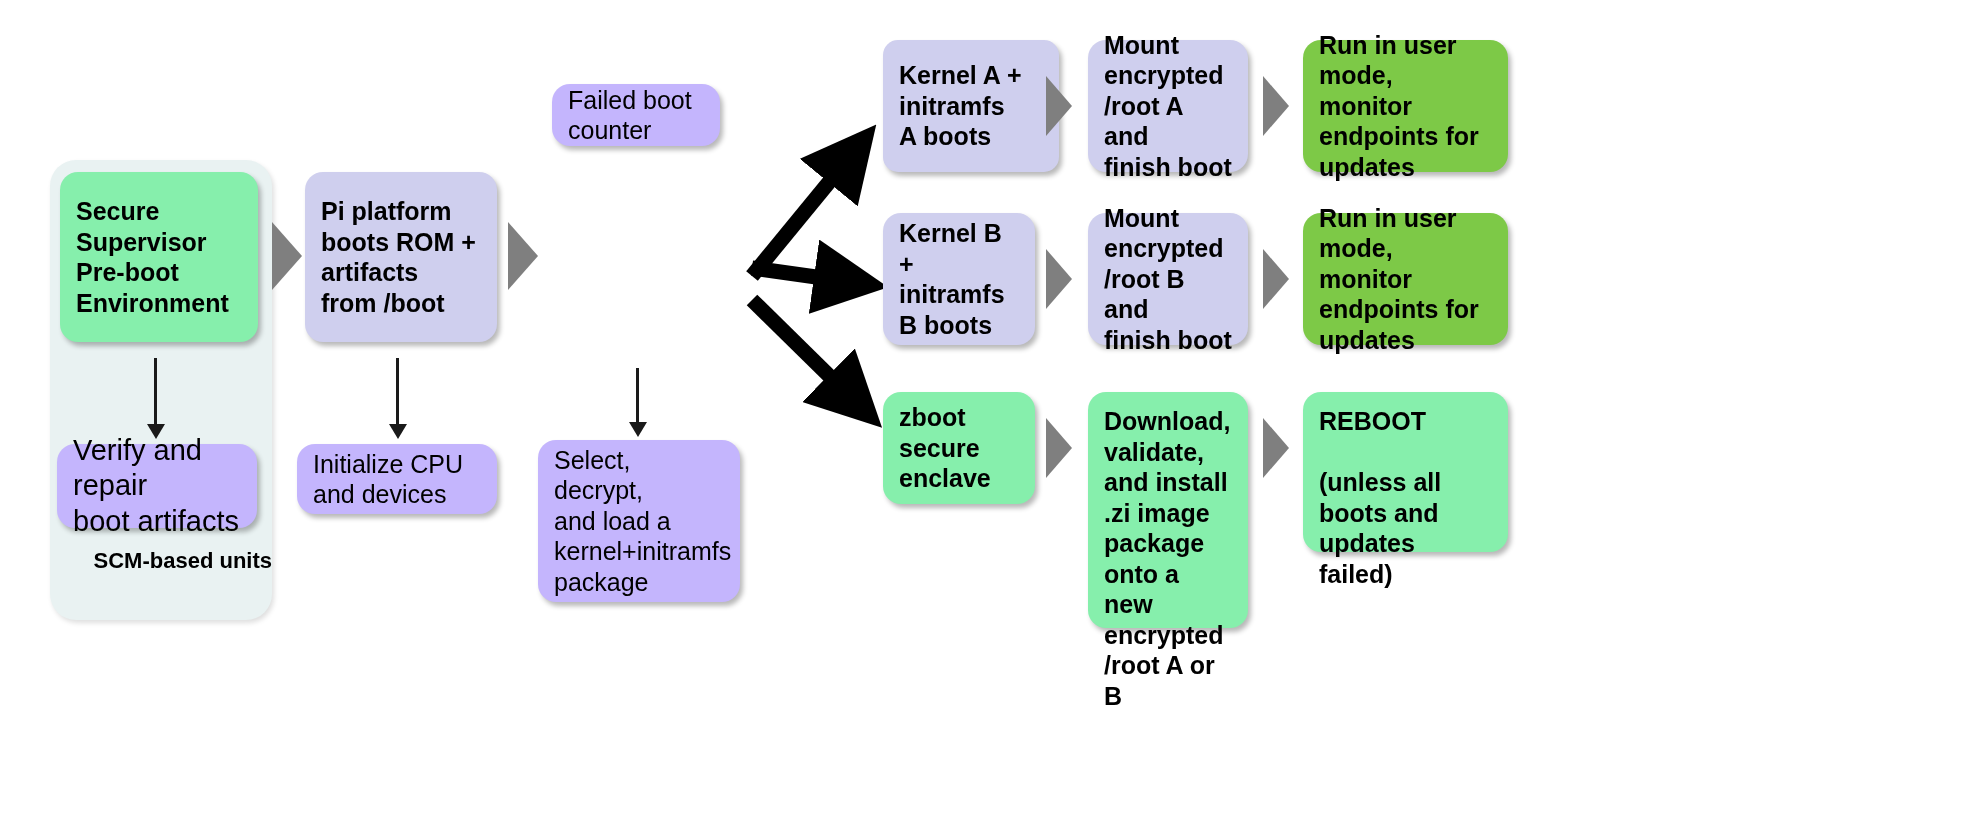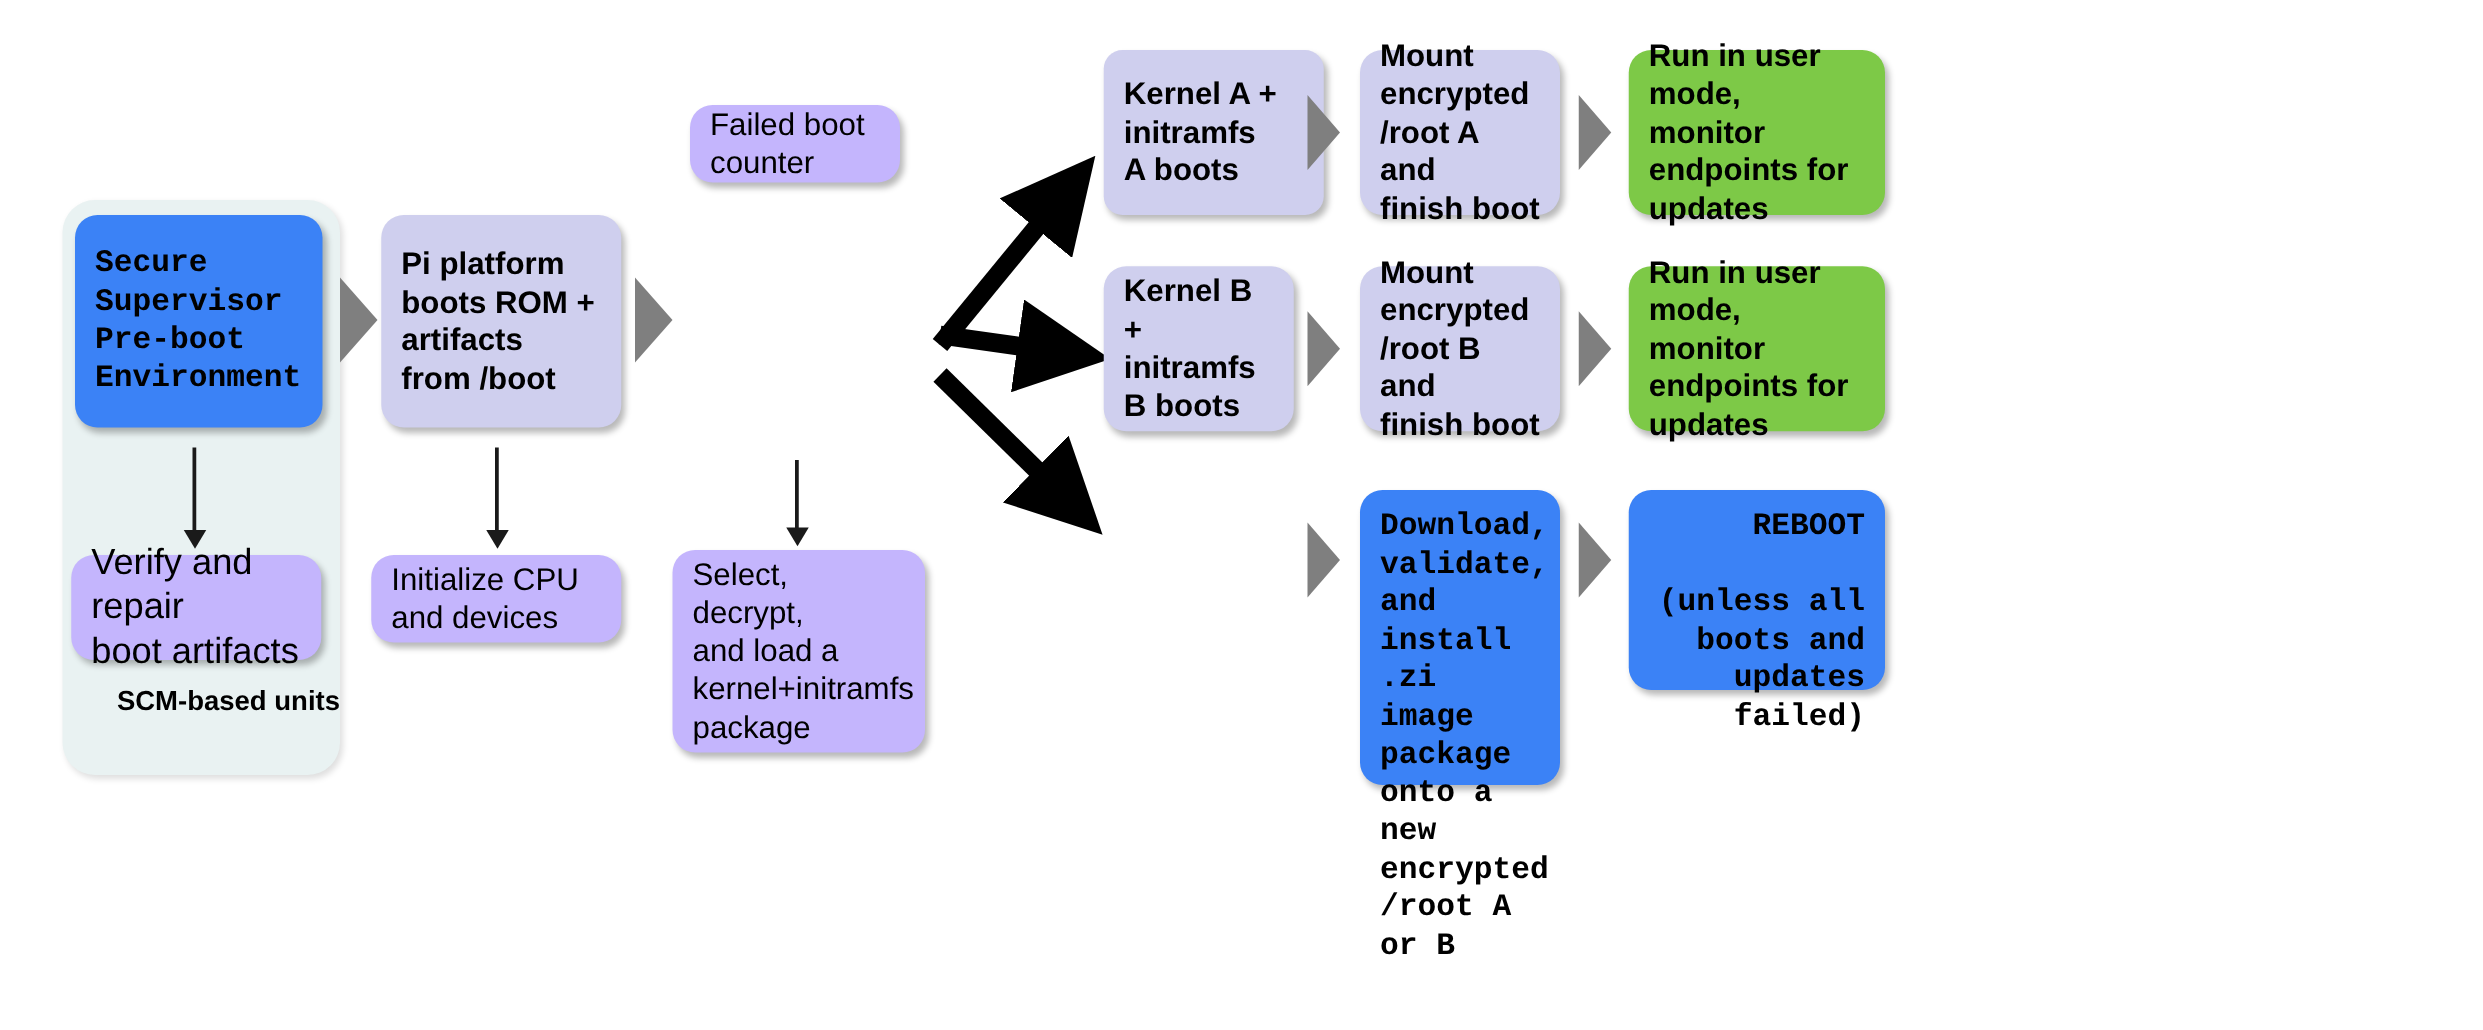--- a/index.html
+++ b/index.html
@@ -34,21 +34,21 @@
   }
   .node .txt {
     display: block;
     white-space: pre-line;
     width: 100%;
   }
 
   .node.bold   { font-weight: bold; }
   .node.plain  { font-weight: normal; }
 
-  .blue   { background: #3b82f6; font-family: Liberation Mono, monospace; }
+  .blue   { background: #86efac; }
   .lav    { background: #CFCFEE; }
   .green  { background: #7DC947; }
   .white  { background: #c4b5fd; }
 
   
   #scm-group {
     position: absolute;
     box-sizing: border-box;
     background: #E9F2F2;
     border-radius: 26px;
@@ -214,37 +214,42 @@
 
   <div class="chev sm" style="left:1263px; top:249px;"></div>
 
   <div class="node green bold" style="left:1303px; top:213px; width:205px; height:132px; font-size:25px;">
     <span class="txt">Run in user
 mode, monitor
 endpoints for
 updates</span>
   </div>
 
+  <div class="node blue bold" style="left:883px; top:392px; width:152px; height:112px; font-size:25px;">
+    <span class="txt">zboot
+secure
+enclave</span>
+  </div>
 
   <div class="chev sm" style="left:1046px; top:418px;"></div>
 
   <div class="node blue bold" style="left:1088px; top:392px; width:160px; height:236px; font-size:25px; align-items:flex-start; padding-top:14px;">
     <span class="txt">Download,
 validate,
 and install
 .zi image
 package
 onto a new
 encrypted
 /root A or B</span>
   </div>
 
   <div class="chev sm" style="left:1263px; top:418px;"></div>
 
-  <div class="node blue bold" style="left:1303px; top:392px; width:205px; height:160px; font-size:25px; align-items:flex-start; padding-top:14px;text-align:right;">
+  <div class="node blue bold" style="left:1303px; top:392px; width:205px; height:160px; font-size:25px; align-items:flex-start; padding-top:14px;">
     <span class="txt">REBOOT
 
 (unless all
 boots and
 updates failed)</span>
   </div>
 
 </div>
 
 </body></html>

